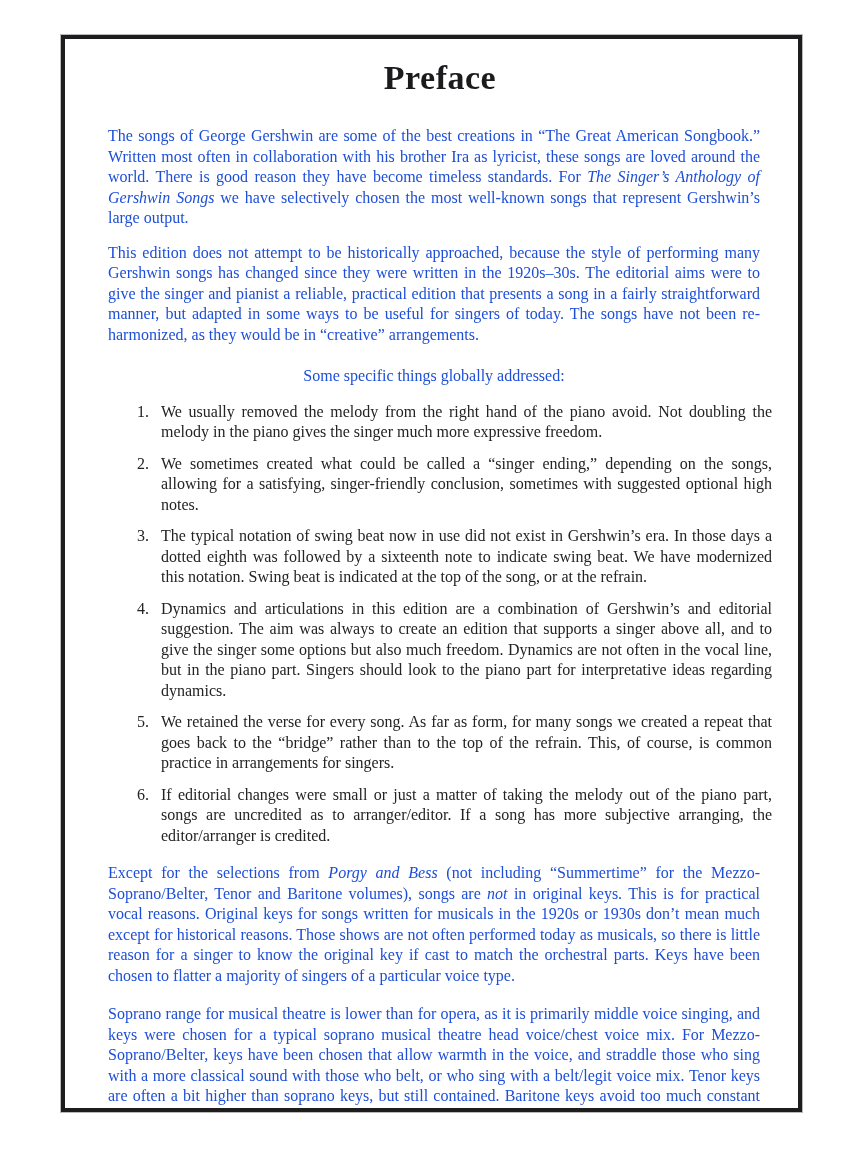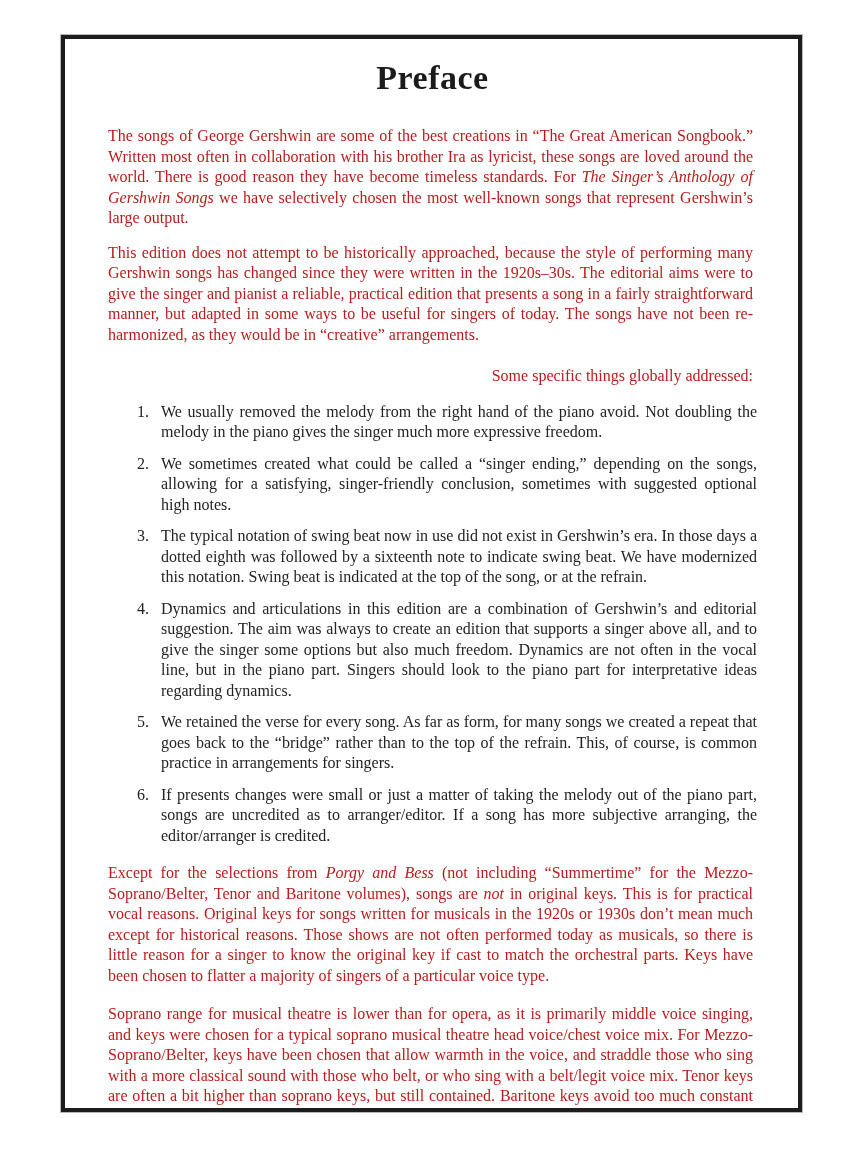--- a/index.html
+++ b/index.html
@@ -20,42 +20,42 @@
     top: 35px;
     width: 741px;
     height: 1077px;
     box-sizing: border-box;
     border: 4px solid #1d1d1f;
     box-shadow: 0 0 0 1px #b9b9b9;
     background: #ffffff;
     overflow: hidden;
   }
   .content {
-    padding: 20px 41px 0 43px;
+    padding: 20px 26px 0 43px;
     font-family: Liberation Serif, serif;
   }
   .title {
     margin: 0 0 29px 0;
     text-align: center;
     font-size: 34px;
     font-weight: 700;
     letter-spacing: 0.5px;
     color: #1b1b1d;
   }
   .para {
-    margin: 0 4px 14px 0;
+    margin: 0 12px 14px 0;
     font-size: 16px;
     line-height: 20.5px;
     text-align: justify;
-    color: #b91c1c;
+    color: #1d4ed8;
   }
   .list-intro {
     margin-top: 21px;
     margin-bottom: 15px;
-    text-align: right;
+    text-align: center;
   }
   .notes-list {
     list-style: none;
     margin: 0 0 17px 0;
     padding: 0;
   }
   .list-item {
     display: flex;
     padding-left: 29px;
     margin-bottom: 11px;
@@ -111,21 +111,21 @@
         <li class="list-item">
           <span class="num">4.</span>
           <span class="item-text">Dynamics and articulations in this edition are a combination of Gershwin’s and editorial suggestion. The aim was always to create an edition that supports a singer above all, and to give the singer some options but also much freedom. Dynamics are not often in the vocal line, but in the piano part. Singers should look to the piano part for interpretative ideas regarding dynamics.</span>
         </li>
         <li class="list-item">
           <span class="num">5.</span>
           <span class="item-text">We retained the verse for every song. As far as form, for many songs we created a repeat that goes back to the “bridge” rather than to the top of the refrain. This, of course, is common practice in arrangements for singers.</span>
         </li>
         <li class="list-item">
           <span class="num">6.</span>
-          <span class="item-text">If presents changes were small or just a matter of taking the melody out of the piano part, songs are uncredited as to arranger/editor. If a song has more subjective arranging, the editor/arranger is credited.</span>
+          <span class="item-text">If editorial changes were small or just a matter of taking the melody out of the piano part, songs are uncredited as to arranger/editor. If a song has more subjective arranging, the editor/arranger is credited.</span>
         </li>
       </ol>
 
       <p class="para para-keys"><span>Except for the selections from </span><span class="italic">Porgy and Bess</span><span> (not including “Summertime” for the Mezzo-Soprano/Belter, Tenor and Baritone volumes), songs are </span><span class="italic">not</span><span> in original keys. This is for practical vocal reasons. Original keys for songs written for musicals in the 1920s or 1930s don’t mean much except for historical reasons. Those shows are not often performed today as musicals, so there is little reason for a singer to know the original key if cast to match the orchestral parts. Keys have been chosen to flatter a majority of singers of a particular voice type.</span></p>
 
       <p class="para para-ranges"><span>Soprano range for musical theatre is lower than for opera, as it is primarily middle voice singing, and keys were chosen for a typical soprano musical theatre head voice/chest voice mix. For Mezzo-Soprano/Belter, keys have been chosen that allow warmth in the voice, and straddle those who sing with a more classical sound with those who belt, or who sing with a belt/legit voice mix. Tenor keys are often a bit higher than soprano keys, but still contained. Baritone keys avoid too much constant low </span><span class="italic">tessitura</span><span> but keep the voice in a comfortable range.</span></p>
 
     </div>
   </div>
 </div>

